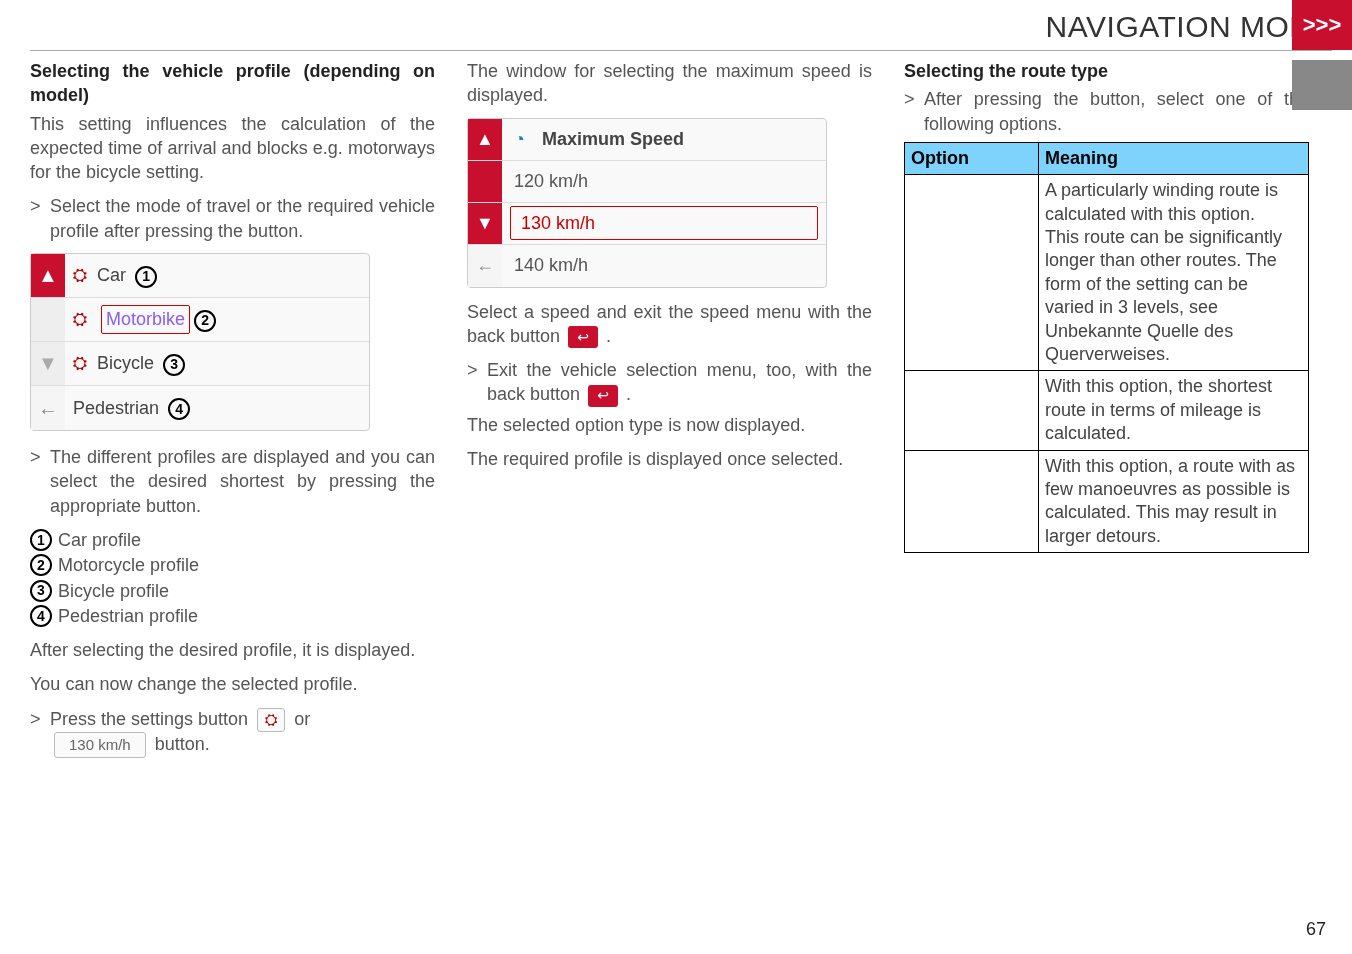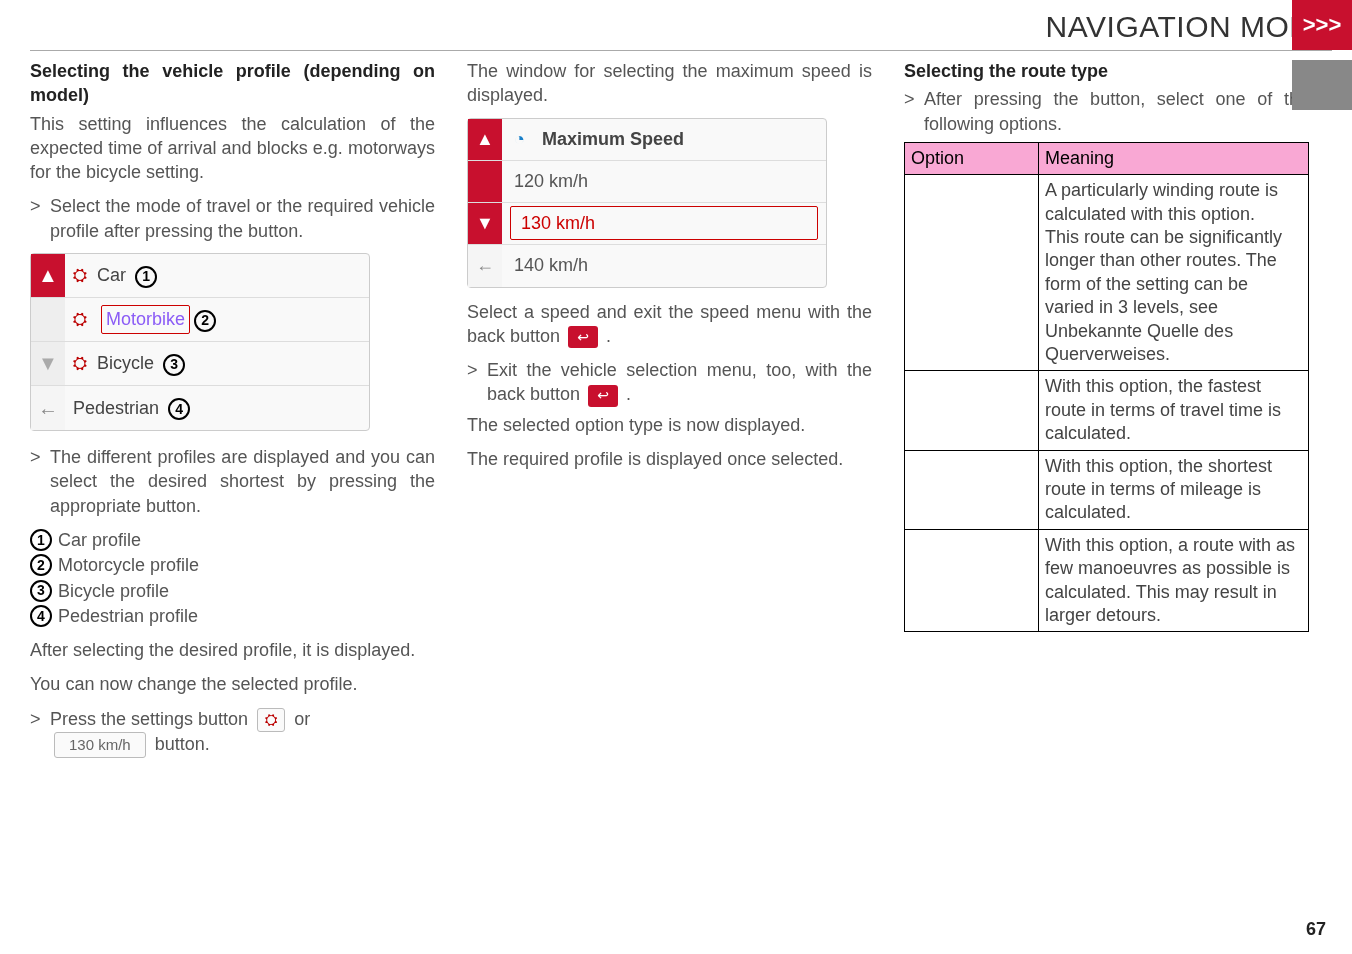--- a/index.html
+++ b/index.html
@@ -35,23 +35,23 @@
 .speed-list .srow:last-child{border-bottom:none}
 .speed-list .sidebtn{width:34px;height:100%;display:flex;align-items:center;justify-content:center;font-size:18px;background:#c8102e;color:#fff}
 .speed-list .sidebtn.grey{background:#f5f5f5;color:#888}
 .speed-list .txt{flex:1;padding-left:12px;font-size:18px;color:#555}
 .speed-list .txt.sel{color:#c00;border:1px solid #c00;border-radius:2px;margin:4px 8px;padding:4px 10px}
 .speed-list .hdr{font-weight:bold;color:#444}
 .speed-list .glove{width:22px;display:inline-block;color:#1a80c9;margin-right:6px}
 .back-btn{display:inline-flex;width:30px;height:22px;background:#c8102e;color:#fff;border-radius:3px;align-items:center;justify-content:center;font-size:14px;vertical-align:middle;margin:0 3px}
 table.opt{width:405px;border-collapse:collapse;margin-top:6px}
 table.opt th,table.opt td{border:1.5px solid #000;padding:4px 6px;vertical-align:top;font-size:18px;line-height:1.3;color:#444;text-align:left}
-table.opt th{background:#f9a8d4;color:#000;font-weight:normal}
+table.opt th{background:#7dd3fc;color:#000;font-weight:bold}
 table.opt td.meaning{width:270px}
-.pnum{position:absolute;bottom:14px;right:26px;font-weight:bold;font-size:18px;color:#222}
+.pnum{position:absolute;bottom:14px;right:26px;font-weight:normal;font-size:18px;color:#222}
 .prof-legend{margin-bottom:10px}
 .prof-legend .leg{display:flex;align-items:center;margin:1px 0}
 </style>
 </head>
 <body>
 
 <div class="page">
   <div class="breadcrumb">&gt;&gt;&gt;</div>
   <div class="tabbox"></div>
   <div class="header">
@@ -178,24 +178,20 @@
           <th>Option</th>
           <th>Meaning</th>
         </tr>
         <tr>
               <td></td>
               <td class="meaning" style="white-space:pre-line">A particularly winding route is calculated with this option.
 This route can be significantly longer than other routes. The form of the setting can be varied in 3 levels, see Unbekannte Quelle des Querverweises.</td>
             </tr>
         <tr>
               <td></td>
-              <td class="meaning">With this option, the fastest route in terms of travel time is calculated.</td>
-            </tr>
-        <tr>
-              <td></td>
               <td class="meaning">With this option, the shortest route in terms of mileage is calculated.</td>
             </tr>
         <tr>
               <td></td>
               <td class="meaning">With this option, a route with as few manoeuvres as possible is calculated. This may result in larger detours.</td>
             </tr>
       </tbody>
         </table>
     </div>
   </div>

